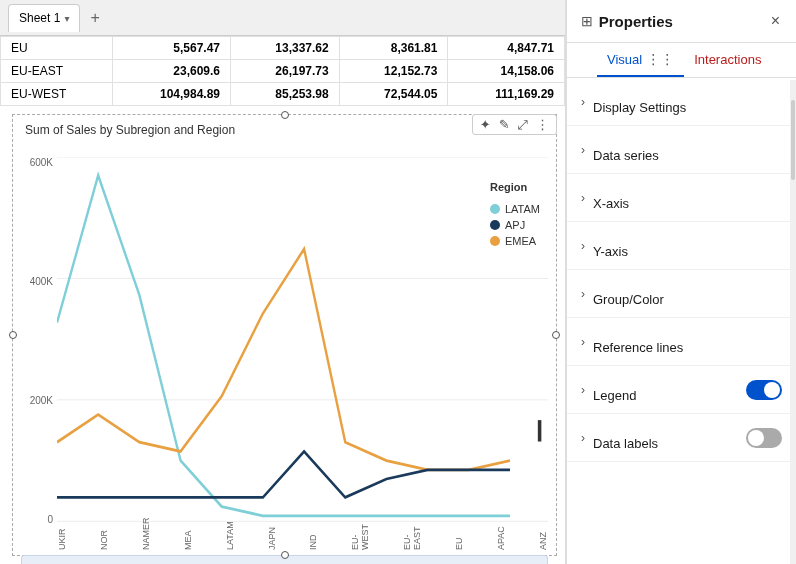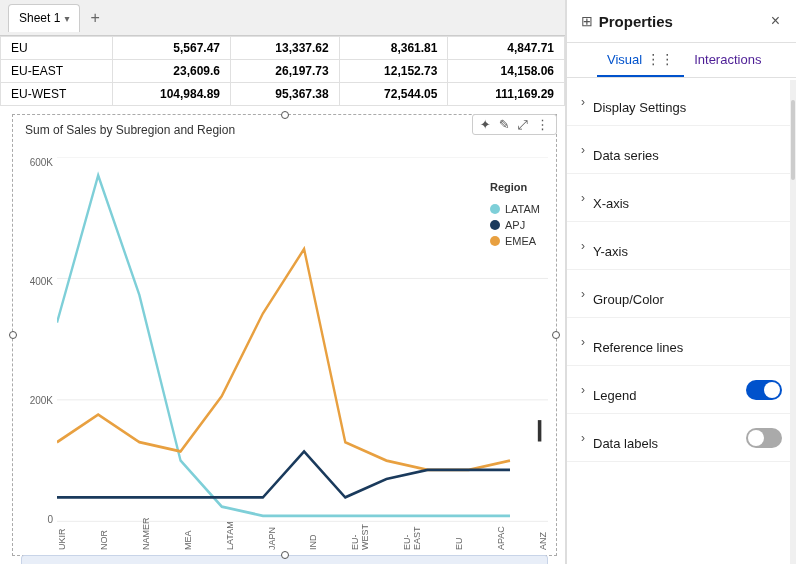--- a/index.html
+++ b/index.html
@@ -291,21 +291,21 @@
     .panel-tabs {
       display: flex;
       border-bottom: 1px solid #e0e0e0;
       padding: 0 30px;
     }
     .panel-tab {
       padding: 8px 10px;
       font-size: 13px;
       cursor: pointer;
       border-bottom: 2px solid transparent;
-      color: #4c1d95;
+      color: #b91c1c;
       display: flex;
       align-items: center;
       gap: 4px;
     }
     .panel-tab.active {
       border-bottom: 2px solid #0052cc;
       color: #0052cc;
       font-weight: 500;
     }
     .panel-tab-dots {
@@ -411,21 +411,21 @@
           <tr>
     <td>EU-EAST</td>
     <td>23,609.6</td>
     <td>26,197.73</td>
     <td>12,152.73</td>
     <td>14,158.06</td>
   </tr>
           <tr>
     <td>EU-WEST</td>
     <td>104,984.89</td>
-    <td>95,367.38</td>
+    <td>85,253.98</td>
     <td>72,544.05</td>
     <td>111,169.29</td>
   </tr>
         </tbody>
     </table>
   </div>
 
   <div class="chart-container">
 
     <div class="handle-top-center"></div>

